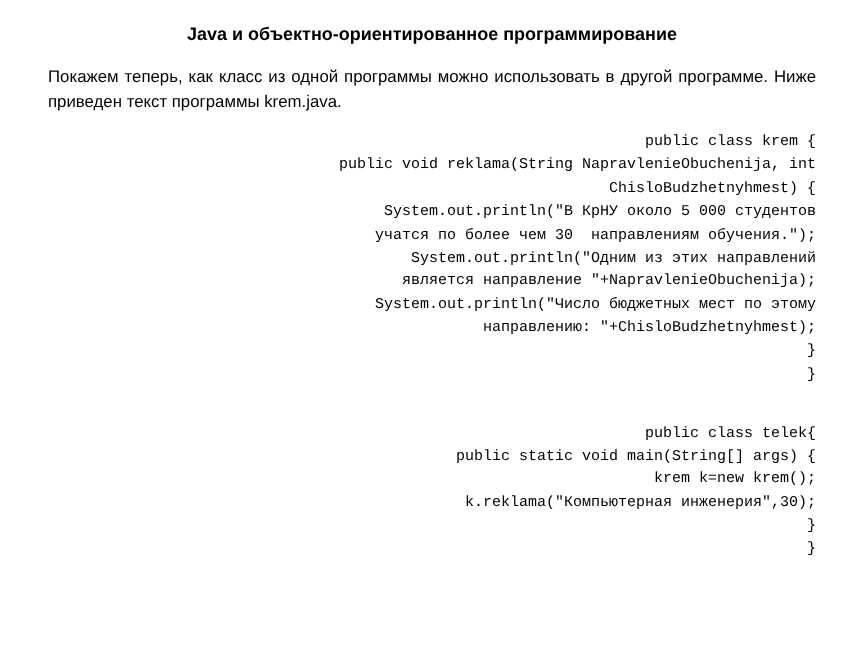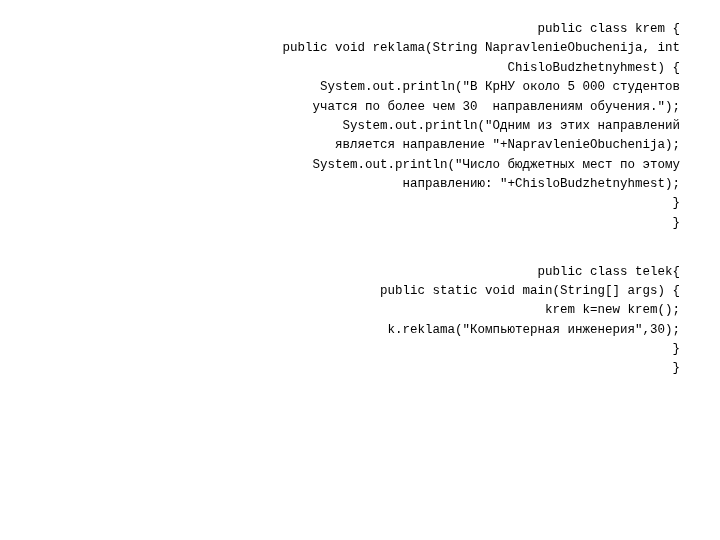--- a/index.html
+++ b/index.html
@@ -50,20 +50,22 @@
 
     .code-section {
       margin-bottom: 10px;
       text-align: right;
     }
   </style>
 </head>
 <body>
 
 <div class="page">
+  <div class="title">Java и объектно-ориентированное программирование</div>
+  <div class="intro-text">Покажем теперь, как класс из одной программы можно использовать в другой программе. Ниже приведен текст программы krem.java.</div>
 
   <div class="code-block code-section">public class krem {
     public void reklama(String NapravlenieObuchenija, int
     ChisloBudzhetnyhmest) {
         System.out.println("В КрНУ около 5 000 студентов
         учатся по более чем 30  направлениям обучения.");
         System.out.println("Одним из этих направлений
         является направление "+NapravlenieObuchenija);
         System.out.println("Число бюджетных мест по этому
         направлению: "+ChisloBudzhetnyhmest);

